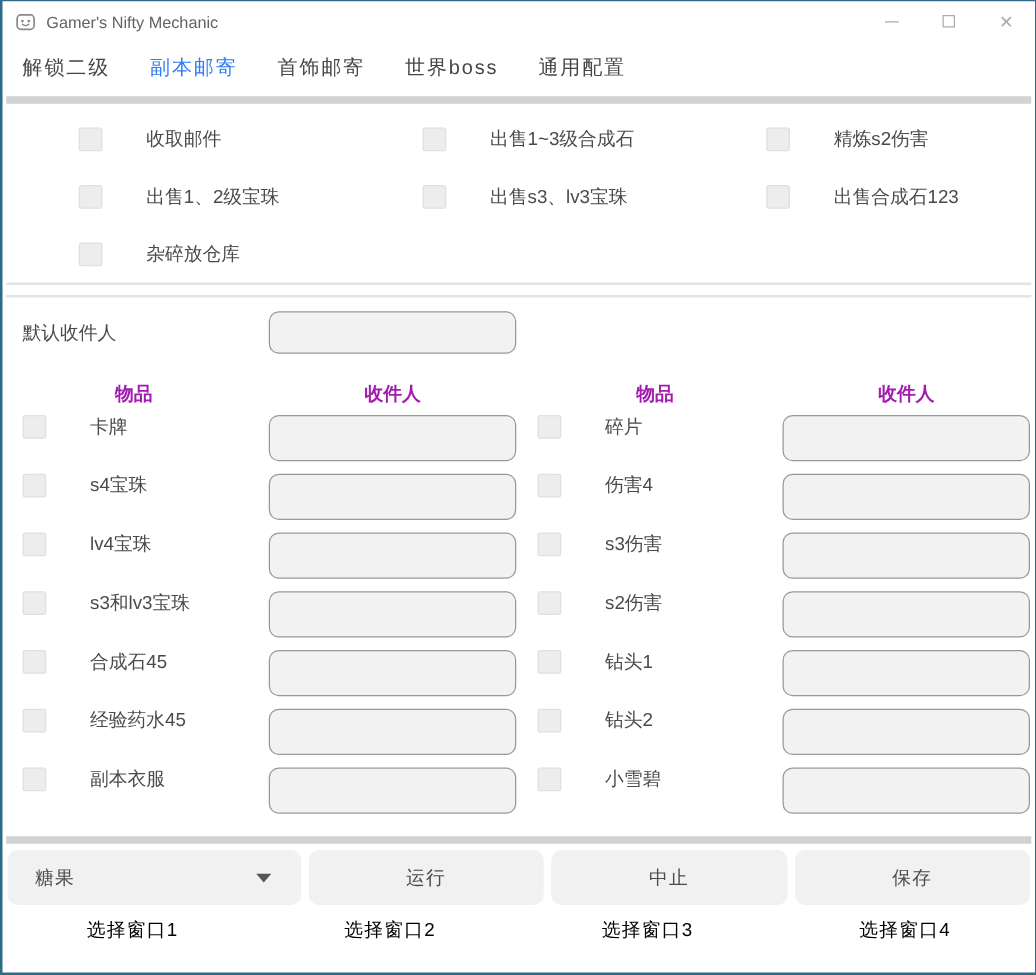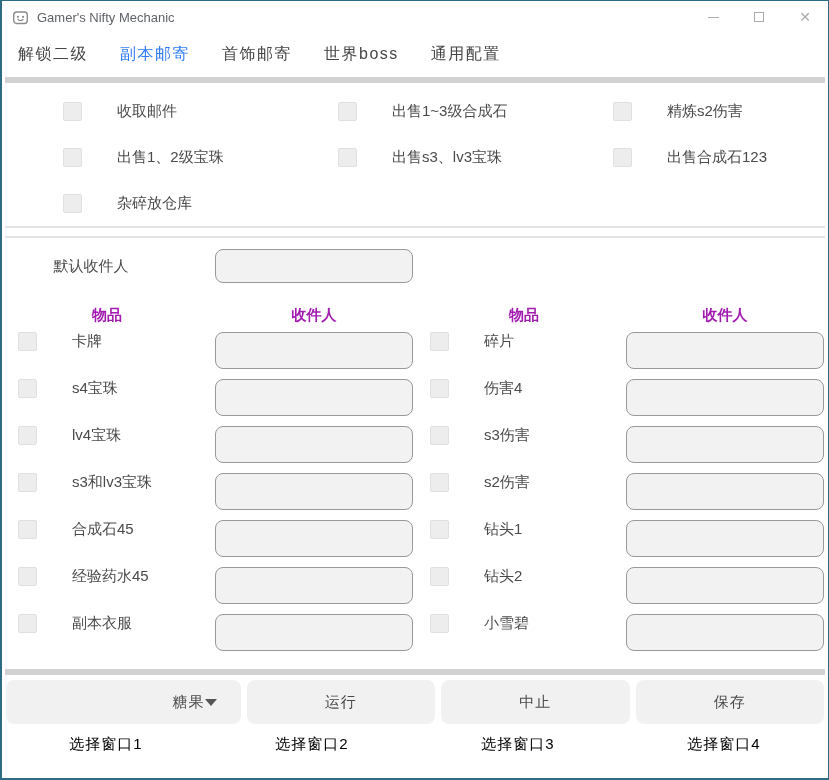--- a/index.html
+++ b/index.html
@@ -39,21 +39,21 @@
   .opt-row { display: flex; align-items: center; height: 46px; padding-left: 45px; }
   .opt-cell { display: flex; align-items: center; width: 275px; flex: none; }
   .cb {
     width: 19px; height: 19px; flex: none;
     background: #EDEDED; border: 1px solid #E0E0E0; border-radius: 2px;
     margin-left: 16px; cursor: pointer;
   }
   .opt-label { margin-left: 35px; font-size: 15px; color: #4A4A4A; white-space: nowrap; }
   
   .recipient-row { display: flex; align-items: center; margin-top: 10px; height: 36px; }
-  .recipient-label { margin-left: 16px; width: 146px; text-align: center; font-size: 15px; color: #4A4A4A; }
+  .recipient-label { margin-left: 16px; width: 146px; text-align: left; font-size: 15px; color: #4A4A4A; }
   .tinput {
     background: #F2F2F2; border: 1px solid #999999; border-radius: 8px;
     font-size: 14px; color: #333; padding: 0 8px; outline: none;
   }
   .recipient-input { width: 198px; height: 34px; margin-left: 51px; }
   
   .theaders { display: flex; margin-top: 22px; font-weight: bold; font-size: 15px; color: #a21caf; }
   .th1 { width: 210px; text-align: center; }
   .th2 { width: 204px; text-align: center; }
   .th3 { width: 216px; text-align: center; }
@@ -67,21 +67,21 @@
   .row-input.right { margin-left: 14px; }
   
   .footer-bar { margin-top: 8px; }
   .footer-buttons { display: flex; gap: 6px; padding: 5px 4px 0 4px; }
   .fbtn {
     flex: 1; height: 44px; background: #F1F1F1; border: none; border-radius: 8px;
     font-size: 15px; color: #4A4A4A; letter-spacing: 1px;
     display: flex; align-items: center; justify-content: center; cursor: pointer;
     font-family: inherit;
   }
-  .dropdown { justify-content: flex-end; padding: 0 24px 0 22px; }
+  .dropdown { justify-content: space-between; padding: 0 24px 0 22px; }
   .caret {
     width: 0; height: 0;
     border-left: 6px solid transparent; border-right: 6px solid transparent;
     border-top: 7px solid #555555;
   }
   .select-window-row { display: flex; gap: 6px; padding: 11px 4px 0 4px; }
   .swlabel { flex: 1; text-align: center; font-size: 15px; color: #000000; letter-spacing: 1px; cursor: pointer; }
 </style>
 </head>
 <body>

